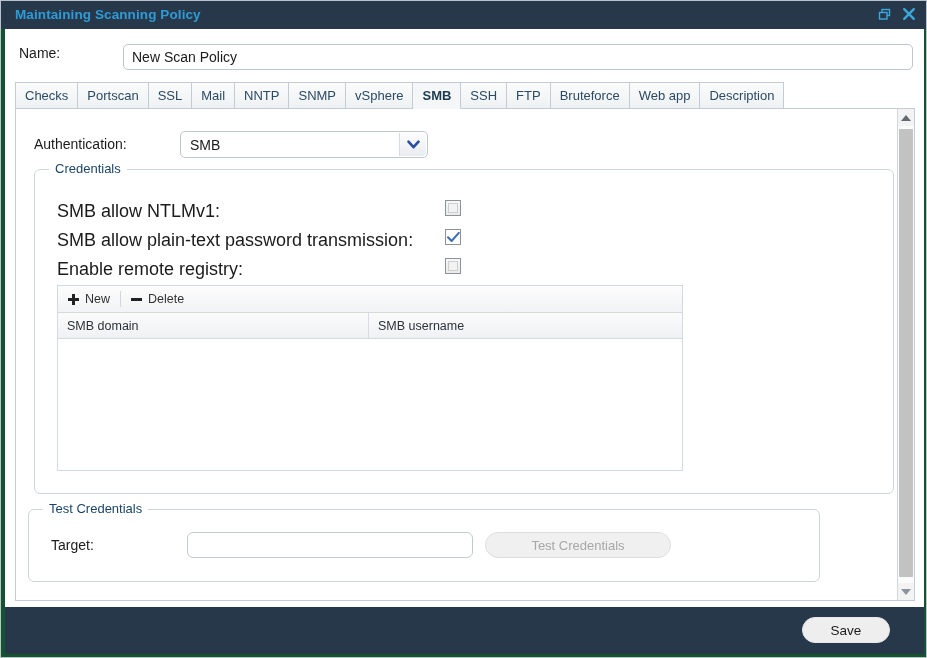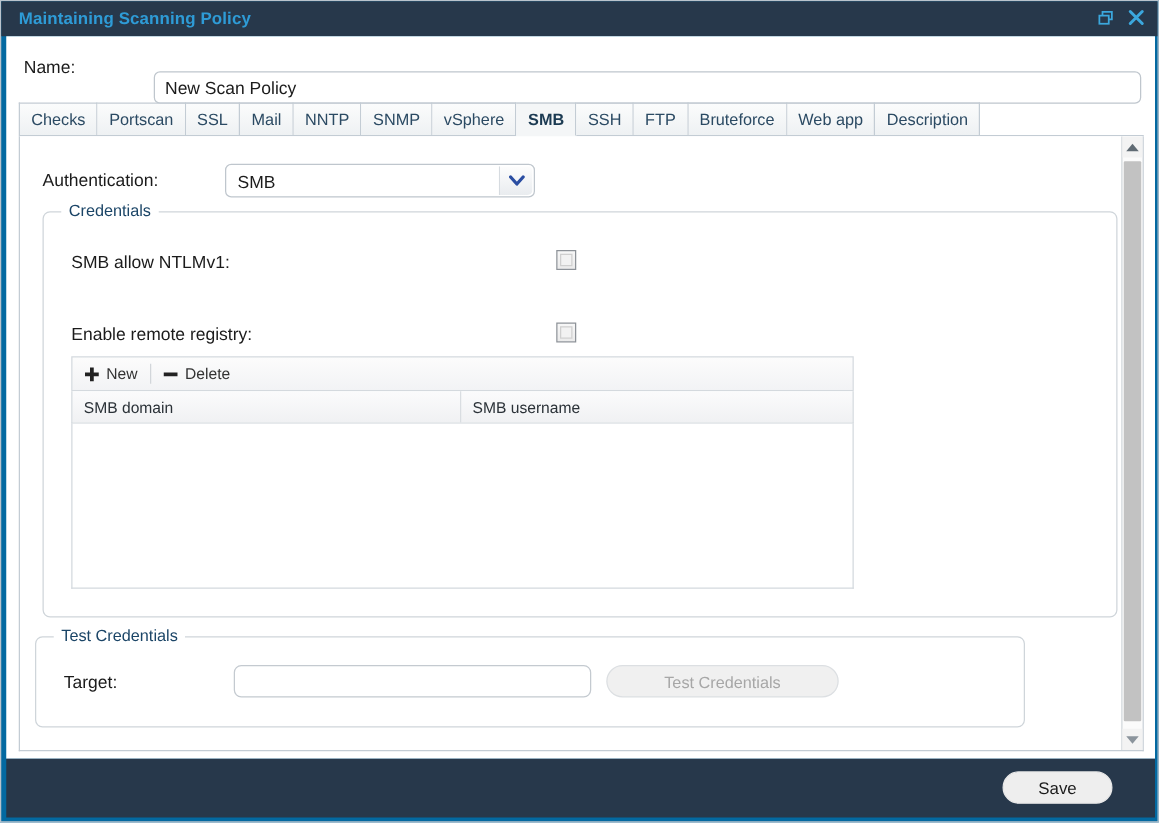--- a/index.html
+++ b/index.html
@@ -16,21 +16,21 @@
     overflow: hidden;
   }
 
   
   .window {
     position: absolute;
     left: 0; top: 0;
     width: 927px;
     height: 658px;
     box-sizing: border-box;
-    background: #0369a1;
+    background: #14532d;
     border: 1px solid #b9c3cc;
   }
 
   
   .titlebar {
     position: absolute;
     left: 0; top: 0;
     width: 100%;
     height: 28px;
     background: #27384b;
@@ -79,21 +79,21 @@
     height: 28px;
   }
   .name-label {
     position: absolute;
     left: 4px; top: 4px;
     font-size: 14px;
     color: #1b1b1b;
   }
   .name-input {
     position: absolute;
-    left: 108px; top: 16px;
+    left: 108px; top: 3px;
     width: 790px;
     height: 26px;
     box-sizing: border-box;
     border: 1px solid #bfc6cd;
     border-radius: 5px;
     background: #ffffff;
     font-family: "Liberation Sans", sans-serif;
     font-size: 14px;
     color: #1b1b1b;
     padding: 0 8px;
@@ -228,21 +228,21 @@
   
   .cb-row {
     position: absolute;
     left: 22px;
     width: 420px;
     height: 24px;
   }
   .cb-label {
     position: absolute;
     left: 0; top: 3px;
-    font-size: 14px;
+    font-size: 18px;
     color: #1b1b1b;
     white-space: nowrap;
     text-align: center;
   }
   .cb-box {
     position: absolute;
     left: 388px; top: 2px;
     width: 16px; height: 16px;
     box-sizing: border-box;
     border: 1px solid #8d9298;
@@ -513,20 +513,28 @@
         <div class="fieldset" id="credentials-fieldset">
           <div class="legend">Credentials</div>
 
           <div class="cb-row" style="top:28px;">
             <div class="cb-label">SMB allow NTLMv1:</div>
             <div class="cb-box">
                 <span class="inner"></span>
               </div>
           </div>
 
+          <div class="cb-row" style="top:57px;">
+            <div class="cb-label">SMB allow plain-text password transmission:</div>
+            <div class="cb-box checked">
+              <svg width="13" height="11" viewBox="0 0 13 11">
+                <path d="M1 5.2 L4.6 9 L11.8 0.9" fill="none" stroke="#3a6fb5" stroke-width="2" stroke-linecap="round" stroke-linejoin="round"></path>
+              </svg>
+            </div>
+          </div>
 
           <div class="cb-row" style="top:86px;">
             <div class="cb-label">Enable remote registry:</div>
             <div class="cb-box">
                 <span class="inner"></span>
               </div>
           </div>
 
           <div class="grid-wrap">
             <div class="grid-toolbar">

